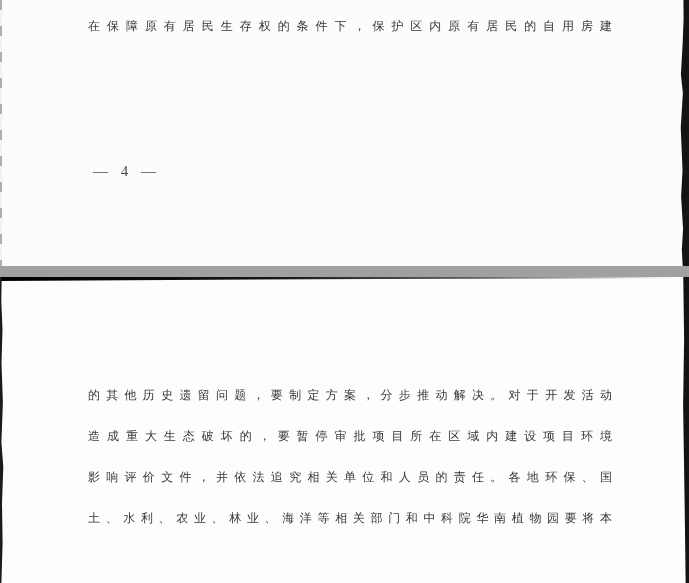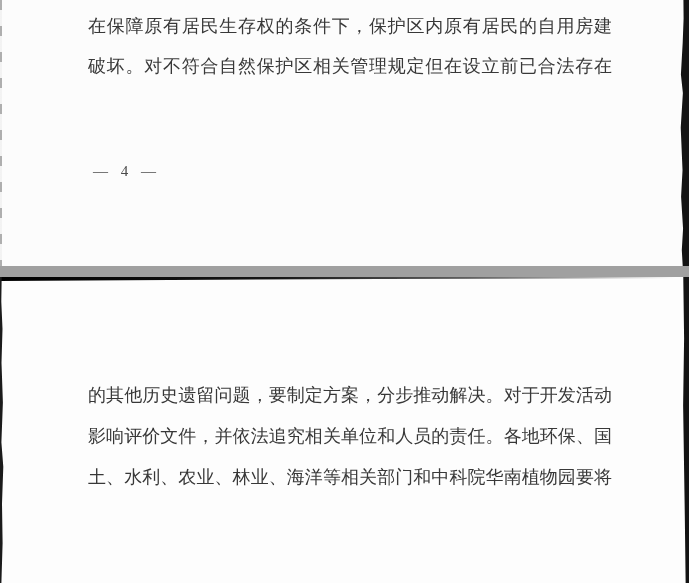--- a/index.html
+++ b/index.html
@@ -81,21 +81,21 @@
     background: repeating-linear-gradient(180deg,
       rgba(50,50,50,.85) 0 10px, rgba(50,50,50,.1) 10px 26px);
   }
 
   
   .text-block {
     position: absolute;
     left: 88px;
     width: 524px;
     color: #383838;
-    font-size: 18px;
+    font-size: 12px;
   }
   .text-block.tb-top    { top: 6px; }
   .text-block.tb-bottom { top: 98px; }
   .tb-top .line    { height: 40px; line-height: 40px; }
   .tb-bottom .line { height: 41px; line-height: 41px; }
   .line {
     text-align: justify;
     text-align-last: justify;
     text-justify: inter-character;
     overflow: hidden;
@@ -112,32 +112,32 @@
   }
 </style>
 </head>
 <body>
 
 <div class="viewer">
 
   <div class="page page-top">
     <div class="text-block tb-top">
       <div class="line">在保障原有居民生存权的条件下，保护区内原有居民的自用房建</div>
-      <div class="line">破坏。对不符合自然保护区相关管理规定但在设立前已合法存在</div>
     </div>
     <div class="page-number">— 4 —</div>
     <div class="edge-left-top"></div>
     <div class="edge-right-top"></div>
   </div>
 
   <div class="separator-band"></div>
 
   <div class="page page-bottom">
     <div class="text-block tb-bottom">
       <div class="line">的其他历史遗留问题，要制定方案，分步推动解决。对于开发活动</div>
+      <div class="line">造成重大生态破坏的，要暂停审批项目所在区域内建设项目环境</div>
       <div class="line">影响评价文件，并依法追究相关单位和人员的责任。各地环保、国</div>
       <div class="line">土、水利、农业、林业、海洋等相关部门和中科院华南植物园要将本</div>
     </div>
   </div>
   <div class="page-bottom-topline"></div>
   <div class="edge-left-bottom"></div>
   <div class="edge-right-bottom"></div>
 
 </div>
 

